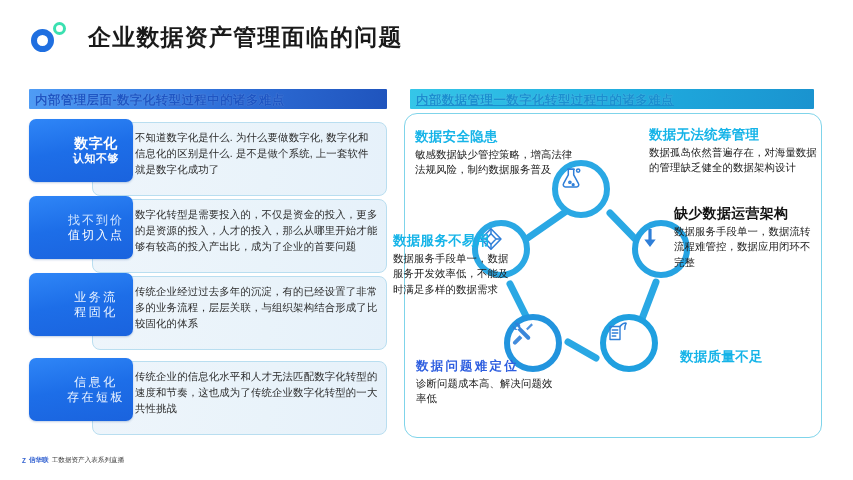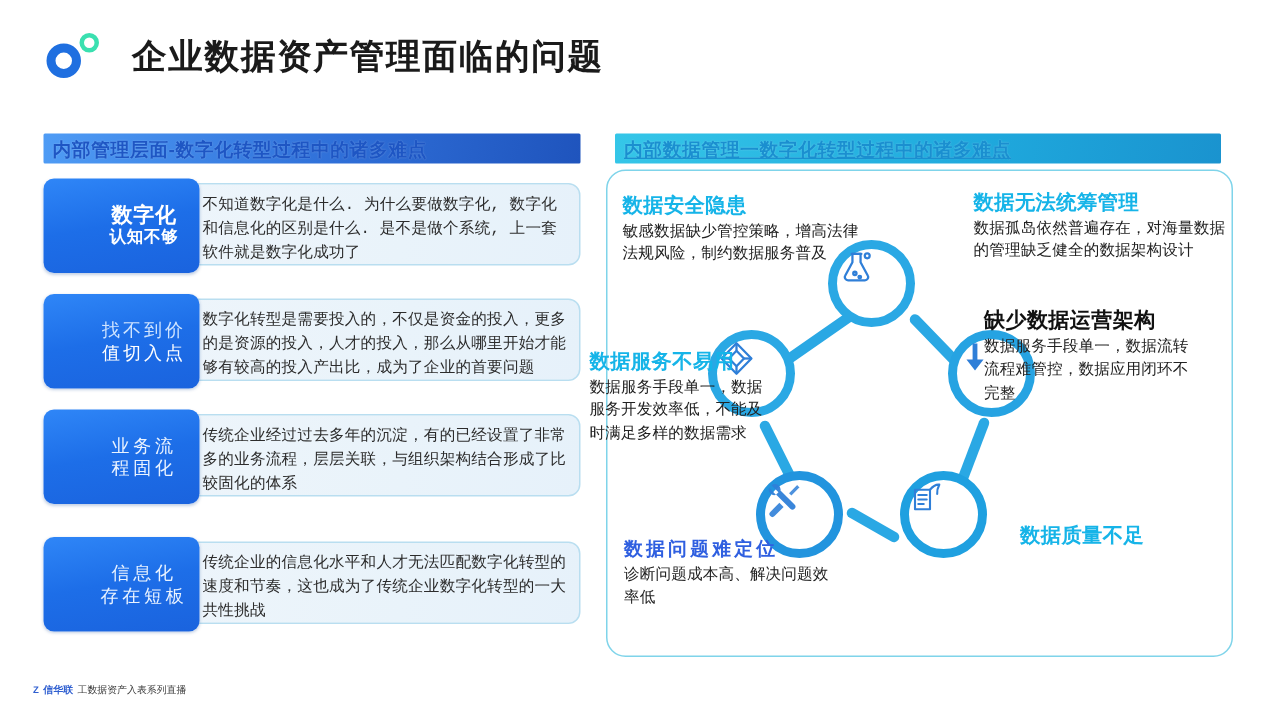--- a/index.html
+++ b/index.html
@@ -66,25 +66,24 @@
     color:#ffffff;white-space:nowrap;line-height:1.22;text-align:center;
   }
   .row .tag .l1{font-size:14px;font-weight:bold;letter-spacing:.5px;}
   .row .tag .l2{font-size:11px;font-weight:bold;letter-spacing:.5px;}
   .row.style-soft .tag .l1{font-size:12px;font-weight:normal;letter-spacing:2px;color:#cfe4ff;}
   .row.style-soft .tag .l2{font-size:12px;font-weight:normal;letter-spacing:2px;color:#ffffff;}
   .row.style-soft2 .tag .l1,
   .row.style-soft2 .tag .l2{font-size:12px;font-weight:normal;letter-spacing:2.5px;color:#eaf3ff;}
 
   .row .panel{
-    position:absolute;left:63px;top:3px;width:295px;height:55px;
+    position:absolute;left:63px;top:3px;width:295px;height:74px;
     background:linear-gradient(100deg,#eef5fb 0%,#e9f3fa 60%,#e6f1fa 100%);
     border:1px solid #b9def0;border-radius:8px;
     box-sizing:border-box;
-    font-family:Liberation Mono, monospace;
   }
   .row .panel p{
     margin:0;position:absolute;left:42px;top:7px;right:8px;
     font-size:10.4px;line-height:1.52;color:#2c2c2c;letter-spacing:.15px;
   }
 
   
   .rpanel{
     position:absolute;left:404px;top:113px;width:418px;height:325px;
     border:1.5px solid #7fd4ea;border-radius:13px;
@@ -99,21 +98,21 @@
   .blk p{
     margin:0;font-size:10.4px;line-height:1.48;color:#222;letter-spacing:.1px;
   }
   .c-cyan h4{color:#16b4e8;}
   .c-dark h4{color:#111111;font-size:14px;}
   .c-vio h4{color:#2f5fe0;font-size:12.5px;letter-spacing:2.2px;}
 
   .blk-security{left:415px;top:128px;width:160px;}
   .blk-nomanage{left:649px;top:126px;width:175px;}
   .blk-service{left:393px;top:232px;width:124px;}
-  .blk-arch{left:656px;top:205px;width:140px;}
+  .blk-arch{left:674px;top:205px;width:140px;}
   .blk-locate{left:416px;top:358px;width:138px;}
   .blk-quality{left:680px;top:348px;width:166px;}
 
   
   .pentagon{position:absolute;left:468px;top:158px;width:228px;height:224px;}
   .pentagon svg{position:absolute;left:0;top:0;}
   .node{
     position:absolute;width:58px;height:58px;border-radius:50%;
     border:6px solid;box-sizing:border-box;background:#ffffff;
     display:flex;align-items:center;justify-content:center;

